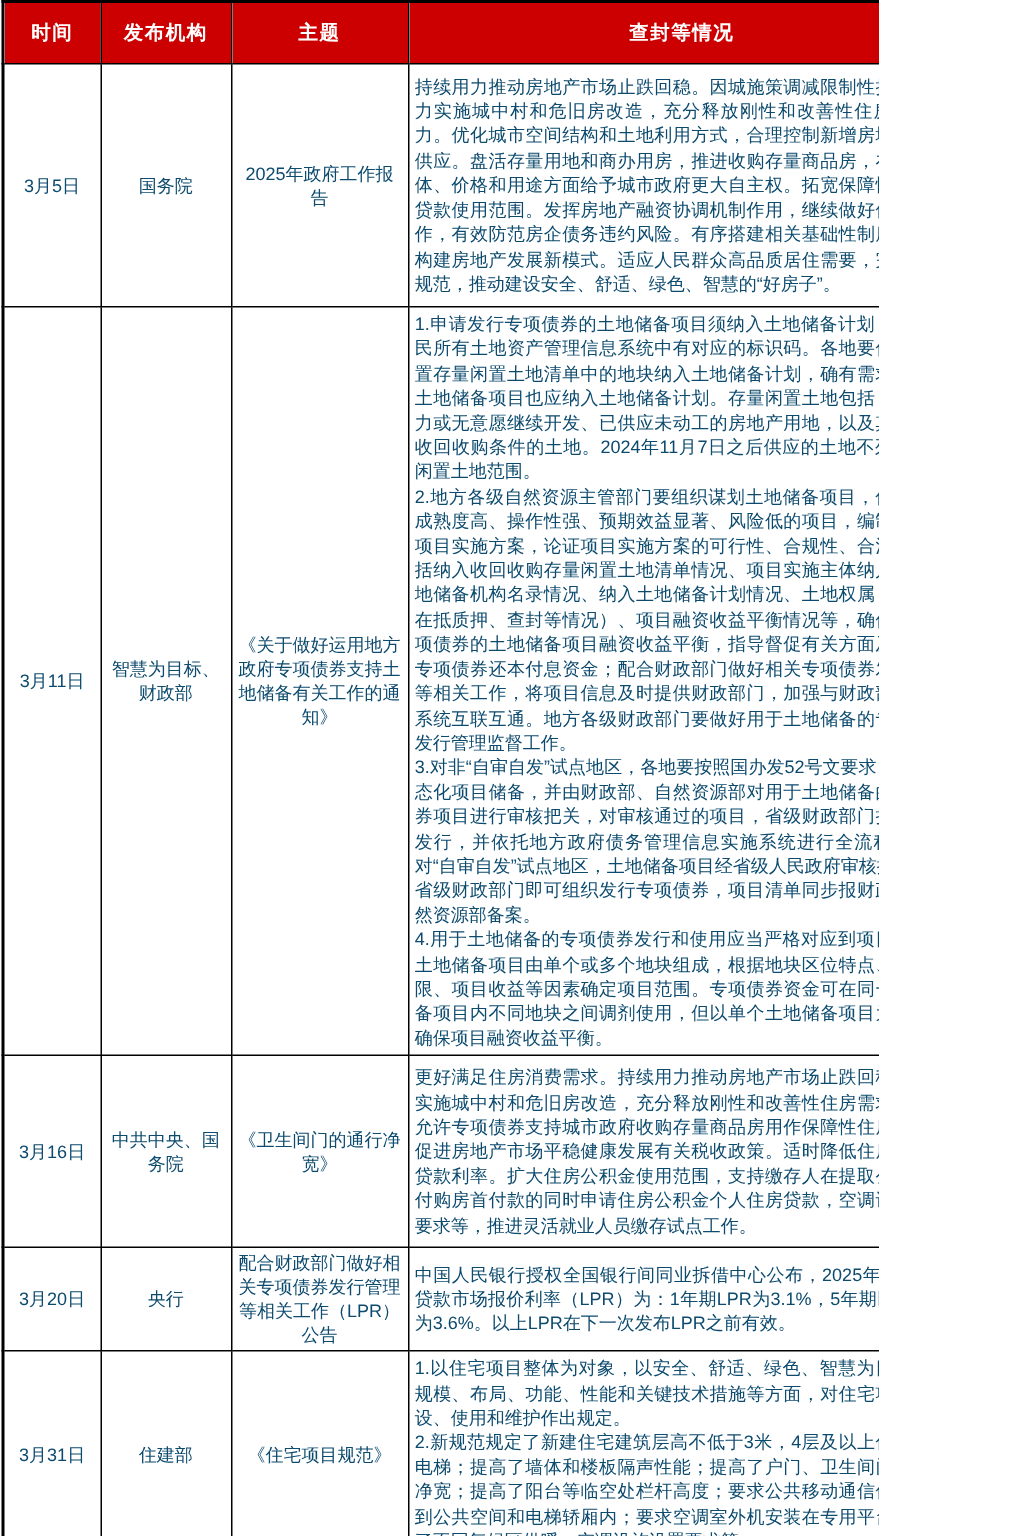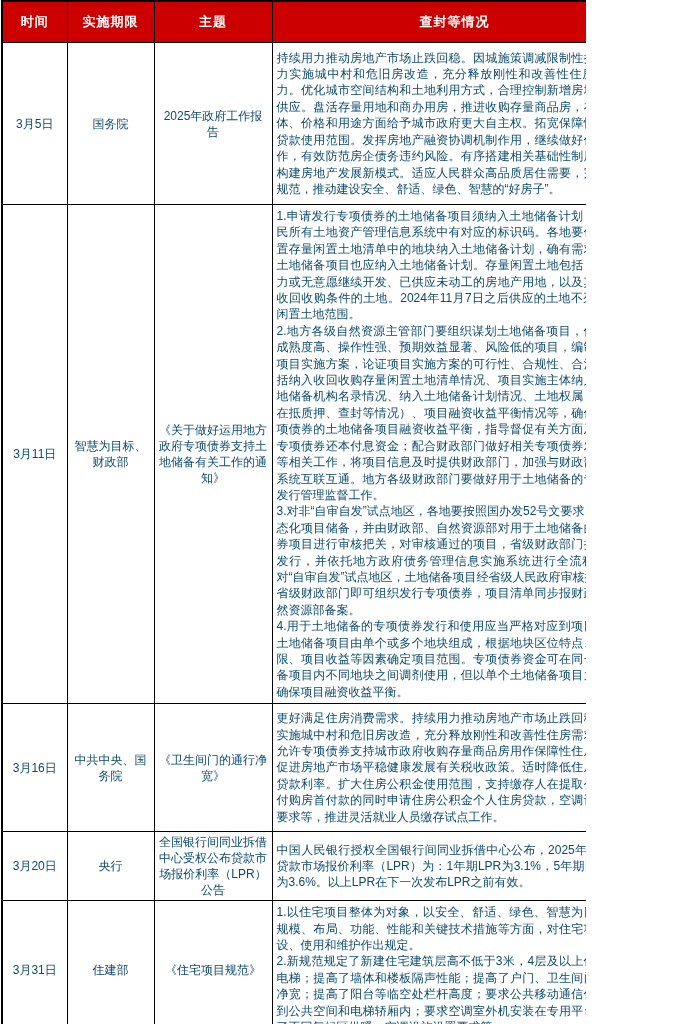--- a/index.html
+++ b/index.html
@@ -64,21 +64,21 @@
     <colgroup>
       <col style="width:65px">
       <col style="width:87px">
       <col style="width:118px">
       <col style="width:365px">
       <col style="width:42px">
     </colgroup>
     <thead>
       <tr>
         <th>时间</th>
-        <th>实施期限</th>
+        <th>发布机构</th>
         <th>主题</th>
         <th>查封等情况</th>
         <th>政策调性</th>
       </tr>
     </thead>
     <tbody>
       <tr class="r0">
         <td class="c-date">3月5日</td>
         <td class="c-agency">国务院</td>
         <td class="c-topic">2025年政府工作报告</td>
@@ -98,21 +98,21 @@
       <tr class="r2">
         <td class="c-date">3月16日</td>
         <td class="c-agency">中共中央、国务院</td>
         <td class="c-topic">《卫生间门的通行净宽》</td>
         <td class="c-points">更好满足住房消费需求。持续用力推动房地产市场止跌回稳，加力实施城中村和危旧房改造，充分释放刚性和改善性住房需求潜力。允许专项债券支持城市政府收购存量商品房用作保障性住房。落实促进房地产市场平稳健康发展有关税收政策。适时降低住房公积金贷款利率。扩大住房公积金使用范围，支持缴存人在提取公积金支付购房首付款的同时申请住房公积金个人住房贷款，空调设施设置要求等，推进灵活就业人员缴存试点工作。</td>
         <td class="c-tone">宽松性</td>
       </tr>
       <tr class="r3">
         <td class="c-date">3月20日</td>
         <td class="c-agency">央行</td>
-        <td class="c-topic">全国银行间同业拆借中心受权公布贷款市场报价利率（LPR）公告</td>
+        <td class="c-topic">配合财政部门做好相关专项债券发行管理等相关工作（LPR）公告</td>
         <td class="c-points">中国人民银行授权全国银行间同业拆借中心公布，2025年3月20日贷款市场报价利率（LPR）为：1年期LPR为3.1%，5年期以上LPR为3.6%。以上LPR在下一次发布LPR之前有效。</td>
         <td class="c-tone">中性</td>
       </tr>
       <tr class="r4">
         <td class="c-date">3月31日</td>
         <td class="c-agency">住建部</td>
         <td class="c-topic">《住宅项目规范》</td>
         <td class="c-points">1.以住宅项目整体为对象，以安全、舒适、绿色、智慧为目标，在规模、布局、功能、性能和关键技术措施等方面，对住宅项目的建设、使用和维护作出规定。
 2.新规范规定了新建住宅建筑层高不低于3米，4层及以上住宅设置电梯；提高了墙体和楼板隔声性能；提高了户门、卫生间门的通行净宽；提高了阳台等临空处栏杆高度；要求公共移动通信信号覆盖到公共空间和电梯轿厢内；要求空调室外机安装在专用平台；规定了不同气候区供暖、空调设施设置要求等。</td>
         <td class="c-tone">中性</td>

